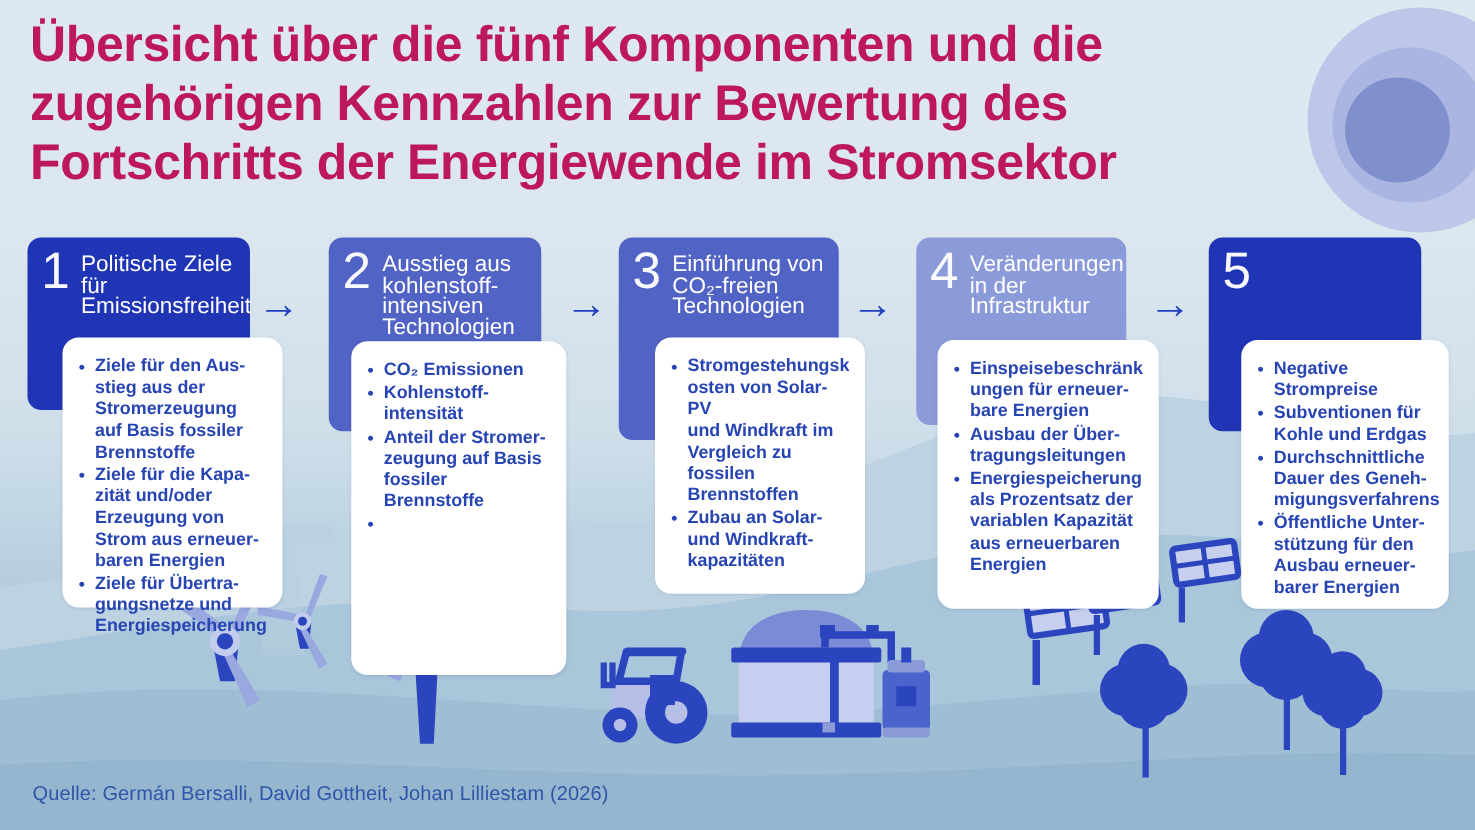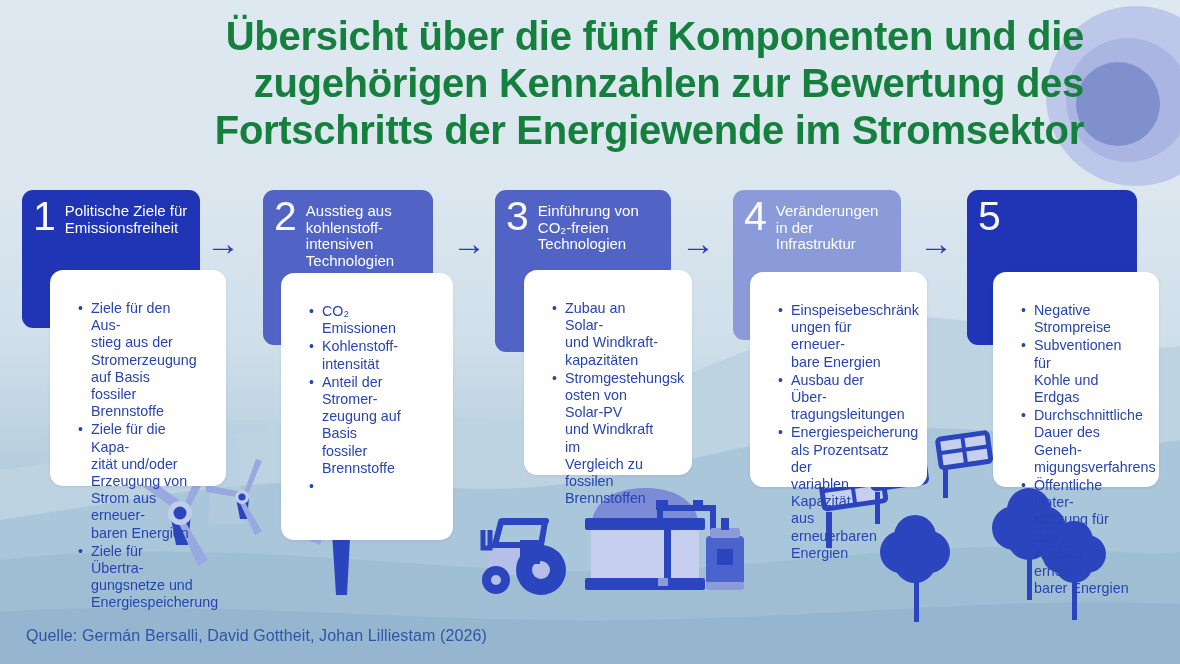--- a/index.html
+++ b/index.html
@@ -13,55 +13,54 @@
   
   .bg-sky{
     position:absolute;inset:0;
     background:linear-gradient(180deg,#dde8f1 0%,#dbe6ef 30%,#cfdfea 52%,#b9d0e0 68%,#9dbcd2 86%,#92b1cb 100%);
   }
   .bg-svg{position:absolute;inset:0;width:1180px;height:664px;}
 
   
   .title{
     position:absolute;left:24px;top:13px;width:1060px;
-    color:#15803d;
+    color:#be185d;
     font-size:40px;line-height:47px;font-weight:700;
     letter-spacing:-0.3px;
     white-space:pre-line;
-    text-align:right;
   }
 
   
   .steps{position:absolute;left:0;top:190px;width:1180px;height:320px;}
   .step{position:absolute;top:0;}
   .head{
     position:absolute;left:0;top:0;
     border-radius:11px;
     color:#ffffff;
     box-sizing:border-box;
     padding:11px 12px 12px 11px;
     display:flex;align-items:flex-start;gap:9px;
   }
   .head .num{
     font-size:41px;line-height:36px;font-weight:400;
     color:#ffffff;opacity:.97;flex:0 0 auto;
     margin-top:-3px;
   }
   .head .htxt{
-    font-size:15px;line-height:16.5px;font-weight:400;color:#ffffff;
+    font-size:18px;line-height:16.5px;font-weight:400;color:#ffffff;
     white-space:pre-line;padding-top:2px;
   }
   .body{
     position:absolute;
     background:#ffffff;border-radius:13px;
     box-sizing:border-box;
     padding:14px 12px 14px 10px;
     box-shadow:0 1px 3px rgba(40,60,120,.10);
   }
-  .body ul{margin:16px;padding:0 0 0 15px;list-style:none;}
+  .body ul{margin:1px;padding:0 0 0 15px;list-style:none;font-weight:bold;}
   .body li{
     position:relative;
     color:#2744b3;
     font-size:14.3px;line-height:17.2px;
     margin:0 0 1px 0;
   }
   .body li::before{
     content:"•";position:absolute;left:-13px;top:0;color:#2744b3;font-size:14px;
   }
   .body li.empty{min-height:17px;}
@@ -272,28 +271,28 @@
 
     <div class="step" style="left:495px;">
       <div class="head" style="width:176px;height:162px;background:#5163c4;">
         <div class="num">3</div>
         <div class="htxt">Einführung von
 CO₂-freien
 Technologien</div>
       </div>
       <div class="body" style="left:29px;top:80px;width:168px;height:205px;">
         <ul>
-          <li style="white-space:pre-line">Zubau an Solar-
-und Windkraft-
-kapazitäten</li>
           <li style="white-space:pre-line">Stromgestehungsk
 osten von Solar-PV
 und Windkraft im
 Vergleich zu fossilen
 Brennstoffen</li>
+          <li style="white-space:pre-line">Zubau an Solar-
+und Windkraft-
+kapazitäten</li>
         </ul>
       </div>
     </div>
     <div class="arrow" style="left:681px;color:#2340c0;font-size:34px;line-height:34px;">
       <span>→</span>
     </div>
 
     <div class="step" style="left:733px;">
       <div class="head" style="width:168px;height:150px;background:#8b9ad8;">
         <div class="num">4</div>

